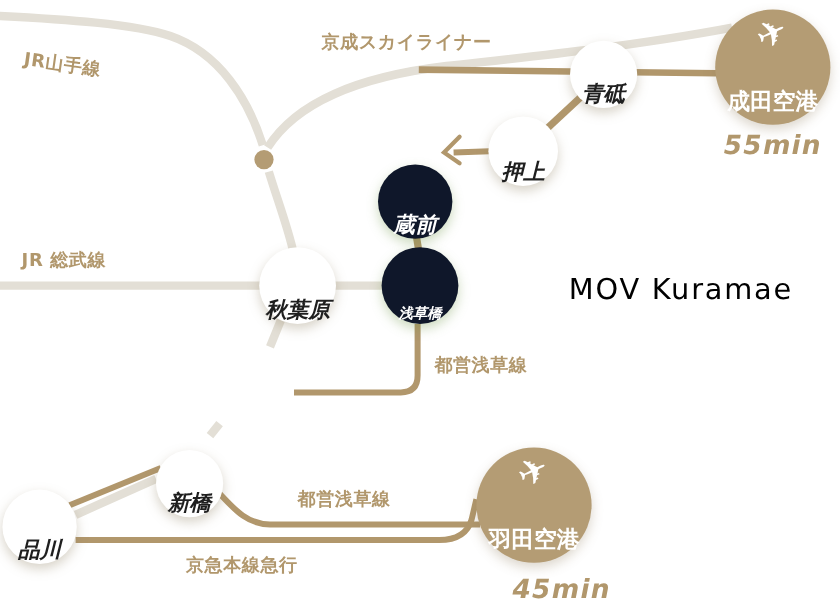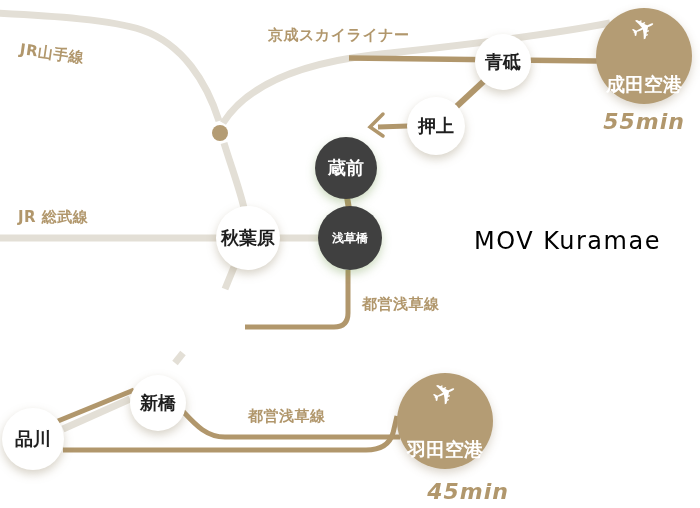--- a/index.html
+++ b/index.html
@@ -3,25 +3,25 @@
 <meta charset="utf-8">
 <style>
   html,body{margin:0;padding:0;background:#fff;}
   .map-canvas{
     position:relative;width:700px;height:508px;background:#ffffff;overflow:hidden;
     font-family:"DejaVu Sans","Liberation Sans",sans-serif;
   }
   .rail-svg{position:absolute;left:0;top:0;width:700px;height:508px;}
   
   .station{
-    position:absolute;border-radius:50%;display:flex;align-items:center;justify-content:center;
-    background:#ffffff;box-shadow:0 4px 10px rgba(140,125,95,.35);
+    position:absolute;border-radius:50%;display:flex;align-items:flex-end;justify-content:center;
+    background:#ffffff;box-shadow:0 4px 10px rgba(140,125,95,.35);font-style:italic;
   }
   .station .st-label{color:#1f1f1f;font-weight:700;white-space:nowrap;}
-  .station.green{background:#404040;box-shadow:0 4px 10px rgba(110,150,70,.35);}
+  .station.green{background:#0f172a;box-shadow:0 4px 10px rgba(110,150,70,.35);}
   .station.green .st-label{color:#ffffff;}
   .station.tan{background:#b49c74;box-shadow:0 4px 10px rgba(140,120,85,.35);}
   .station.tan .st-label{color:#ffffff;}
   .fs20{font-size:20px;} .fs18{font-size:18px;} .fs16{font-size:12px;}
   
   .airport{
     position:absolute;border-radius:50%;background:#b49c74;
     display:flex;flex-direction:column;align-items:center;justify-content:center;
     box-shadow:0 4px 10px rgba(140,120,85,.3);
   }
@@ -106,16 +106,17 @@
     <span class="plane">✈</span>
     <span class="ap-label">羽田空港</span>
   </div>
   <div class="time-label" style="left:420px;top:479px;width:96px;">45min</div>
 
   <div class="line-label rot" style="left:20px;top:40px;">JR山手線</div>
   <div class="line-label" style="left:268px;top:26px;">京成スカイライナー</div>
   <div class="line-label" style="left:18px;top:208px;">JR 総武線</div>
   <div class="line-label" style="left:362px;top:295px;">都営浅草線</div>
   <div class="line-label" style="left:248px;top:407px;">都営浅草線</div>
+  <div class="line-label" style="left:155px;top:462px;">京急本線急行</div>
 
   <div class="page-title">MOV Kuramae</div>
 
 </div>
 
 </body></html>

